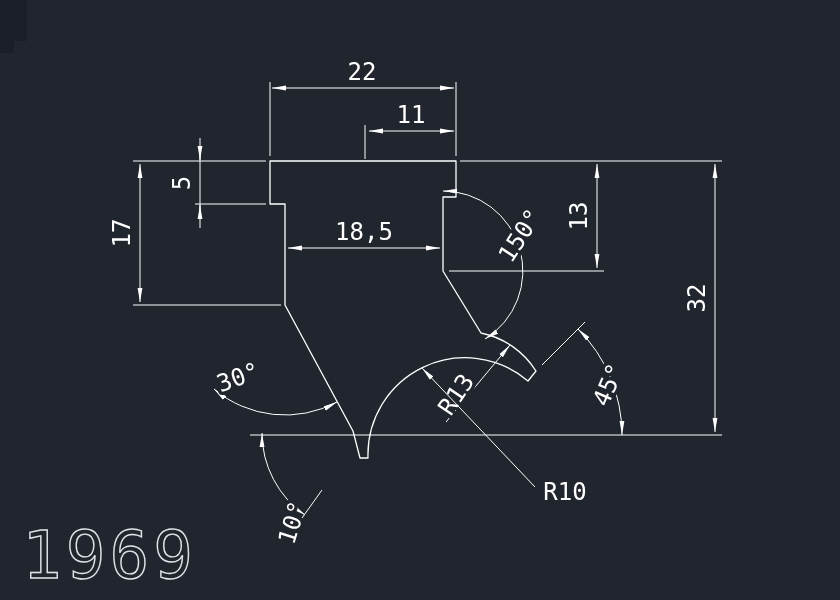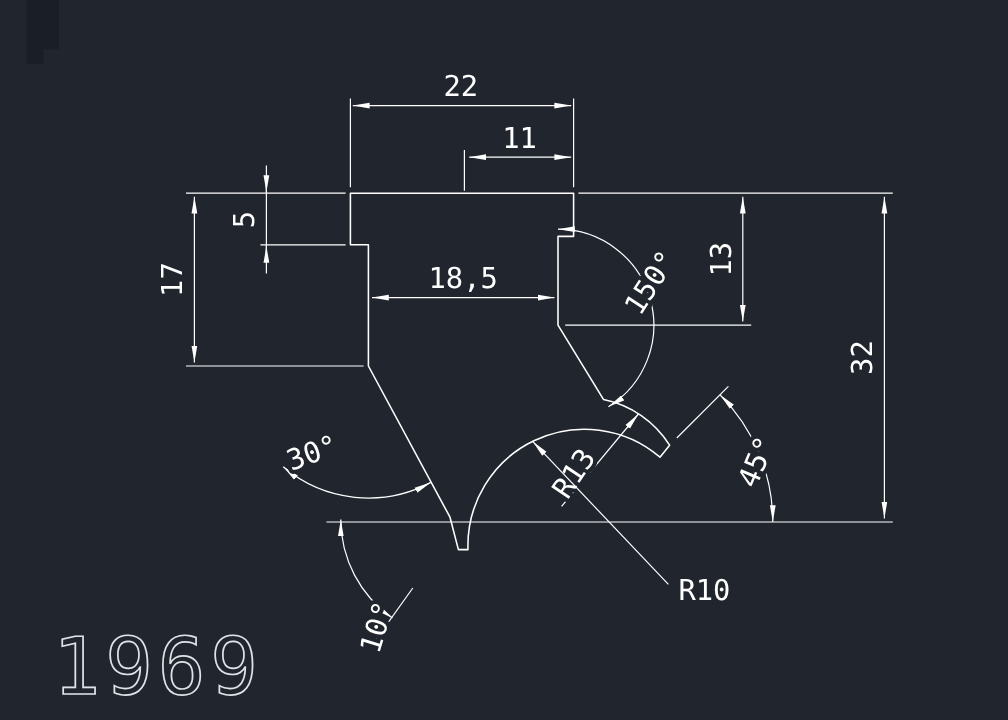--- a/index.html
+++ b/index.html
@@ -1,16 +1,16 @@
 <!DOCTYPE html>
 <html><head>
 <meta charset="utf-8">
 <style>
   html,body{margin:0;padding:0;background:#20252e;}
-  .stage{position:relative;width:793px;height:600px;background:#20252e;overflow:hidden;margin-left:22px;}
+  .stage{position:relative;width:793px;height:600px;background:#20252e;overflow:hidden;}
   svg{display:block;}
   .geo{stroke:#ffffff;stroke-width:1.3;fill:none;stroke-linejoin:round;stroke-linecap:round;}
   .dim{stroke:#ffffff;stroke-width:1;fill:none;}
   .ext{stroke:#ffffff;stroke-width:1;fill:none;}
   .cadtext{font-family:"DejaVu Sans Mono",monospace;font-size:24px;fill:#ffffff;}
   .halo{paint-order:stroke;stroke:#20252e;stroke-width:7px;stroke-linejoin:round;}
   .partnum{font-family:"DejaVu Sans Mono",monospace;font-size:66px;fill:none;stroke:#dfe3e8;stroke-width:1.4;letter-spacing:4px;}
   .artifact{fill:#1a1f27;}
 </style>
 </head>

